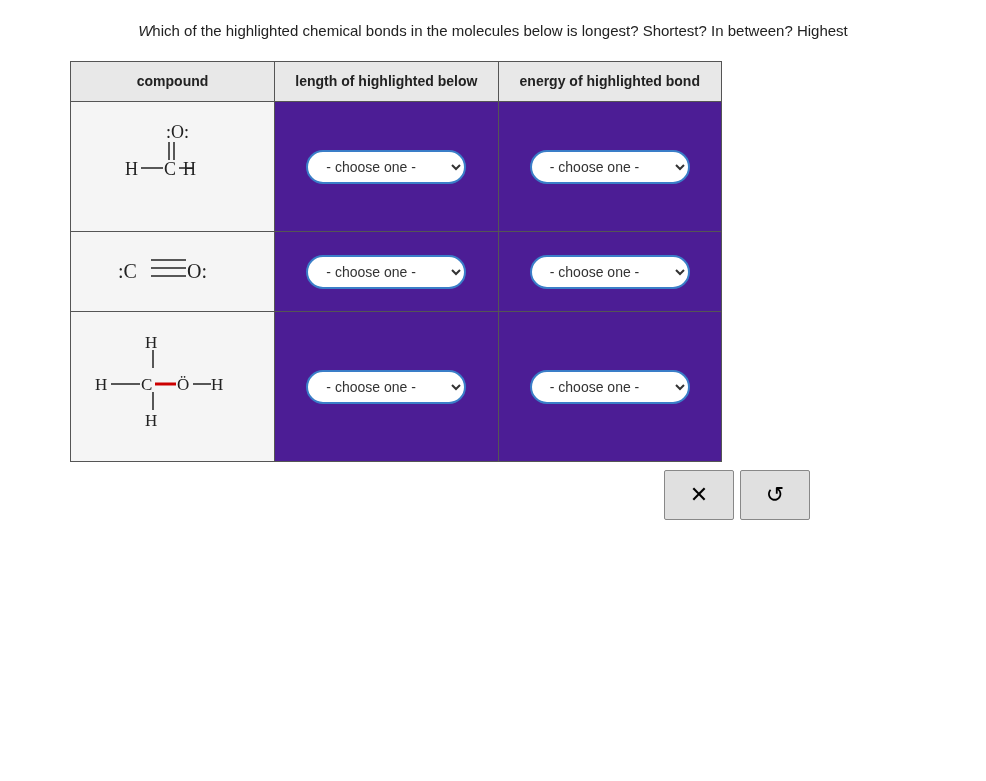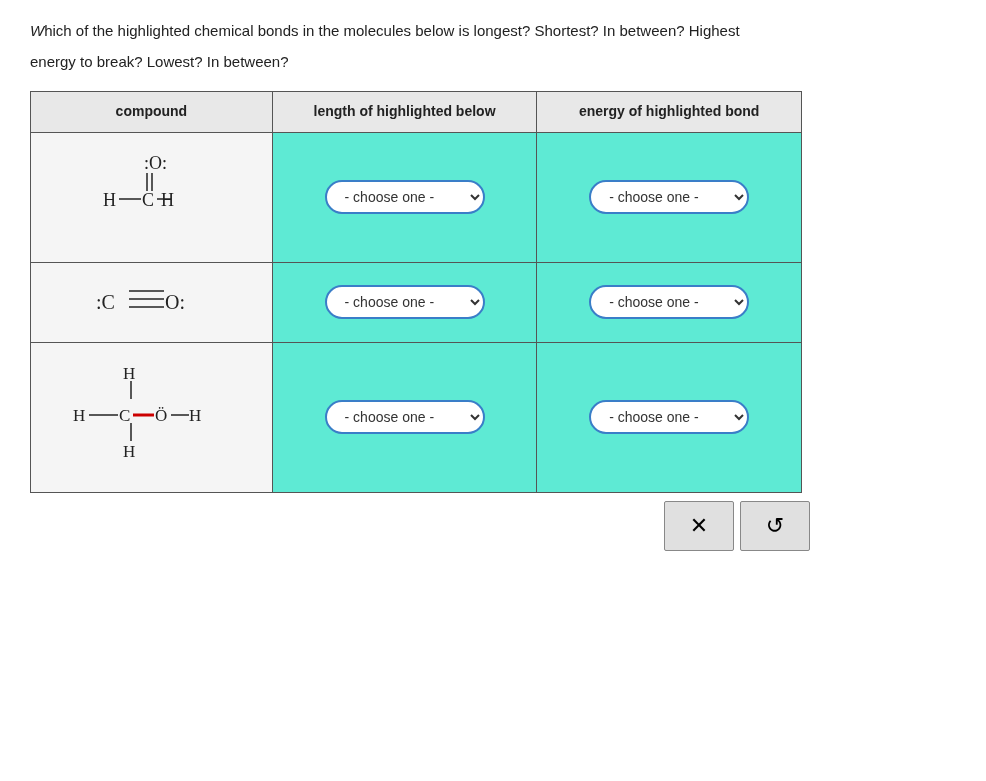--- a/index.html
+++ b/index.html
@@ -6,29 +6,31 @@
     body {
       font-family: Arial, sans-serif;
       background: #fff;
       padding: 20px 30px;
       font-size: 15px;
       color: #222;
     }
     .intro-text {
       margin-bottom: 18px;
       line-height: 1.5;
+      text-align: center;
     }
     .intro-text p {
       margin-bottom: 8px;
     }
 
     table {
       border-collapse: collapse;
-      width: 772px;
+      width: 652px;
       margin-top: 10px;
+      margin-left: 40px;
     }
     th, td {
       border: 1px solid #555;
       text-align: center;
       vertical-align: middle;
       padding: 10px 8px;
     }
     th {
       background: #e8e8e8;
       font-weight: bold;
@@ -38,21 +40,21 @@
     td {
       background: #f5f5f5;
     }
     td.compound-cell {
       background: #f5f5f5;
       padding: 18px 20px;
       min-width: 200px;
       min-height: 120px;
     }
     td.dropdown-cell {
-      background: #5eead4;
+      background: #4c1d95;
       min-width: 220px;
     }
 
     
     .molecule {
       display: inline-flex;
       flex-direction: column;
       align-items: center;
       font-size: 15px;
       font-family: 'Times New Roman', serif;
@@ -112,21 +114,20 @@
       line-height: 1.5;
     }
   </style>
 </head>
 <body>
 
 <div class="intro-text">
   <p>
     <span style="font-style:italic">W</span>hich of the highlighted chemical bonds in the molecules below is longest? Shortest? In between? Highest
   </p>
-  <p>energy to break? Lowest? In between?</p>
 </div>
 
 <table>
   <thead>
     <tr>
       <th>compound</th>
       <th>length of highlighted below</th>
       <th>energy of highlighted bond</th>
     </tr>
   </thead>

